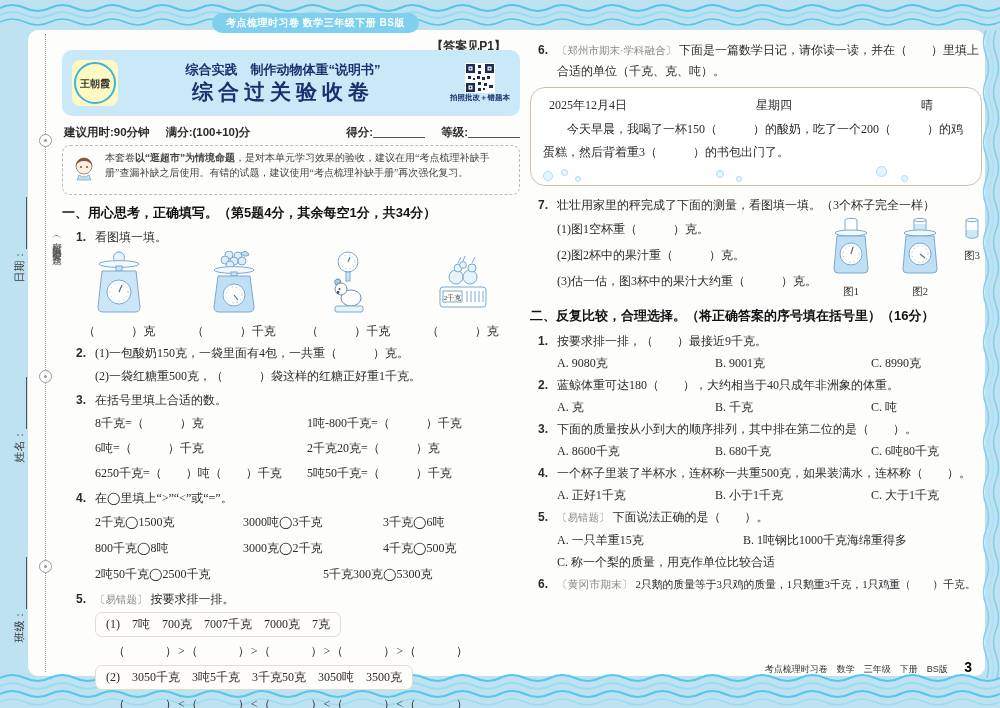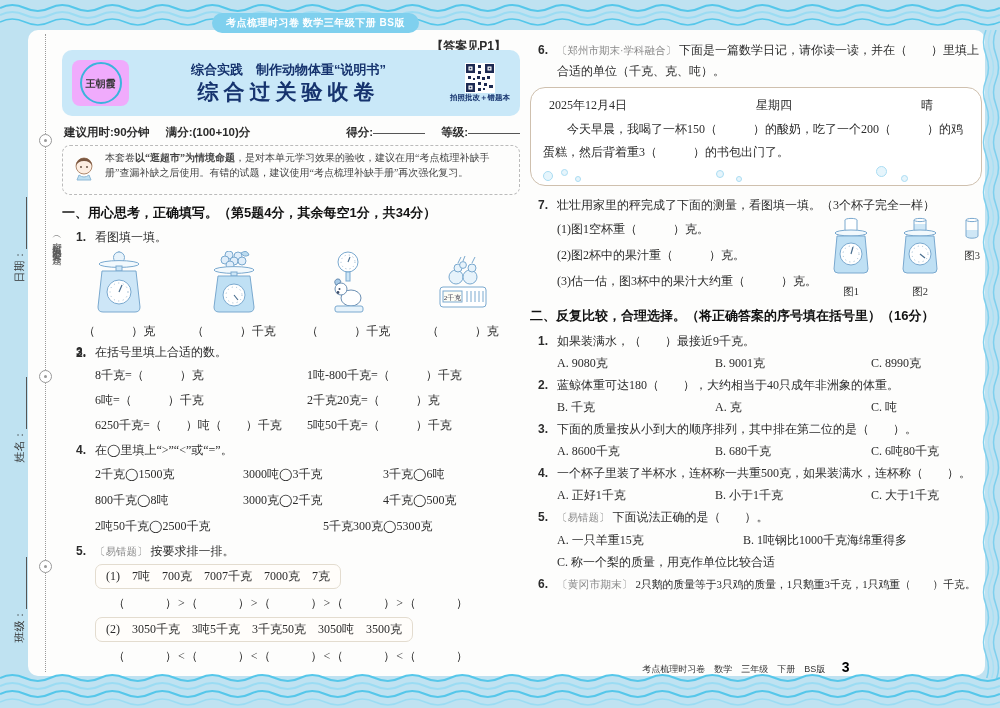--- a/index.html
+++ b/index.html
@@ -21,30 +21,30 @@
   .seal-strip .lbl{white-space:nowrap;}
   .u-line{display:inline-block;width:52px;border-bottom:1px solid #555;height:11px;vertical-align:bottom;}
   .seal-vtext{position:absolute;left:50px;top:232px;writing-mode:vertical-rl;font-size:9.5px;color:#555;letter-spacing:2px;}
   .reg-mark{position:absolute;left:39px;width:11px;height:11px;border:1px solid #999;border-radius:50%;background:#fff;}
   .reg-mark i{position:absolute;left:3.5px;top:3.5px;width:3px;height:3px;background:#999;border-radius:50%;}
   
   .col-left{position:absolute;left:62px;top:36px;width:458px;font-size:12px;line-height:21px;}
   .col-right{position:absolute;left:530px;top:40px;width:452px;font-size:12px;line-height:21px;}
   .ans-ref{text-align:right;font-family:"Liberation Sans",sans-serif;font-weight:bold;font-size:12px;height:14px;padding-right:14px;}
   .header-box{position:relative;height:66px;background:#c9e8f8;border-radius:10px;margin-bottom:6px;display:flex;align-items:center;}
-  .logo{position:relative;width:57px;height:46px;background:#f0abfc;border-radius:8px;margin-left:10px;flex:0 0 auto;
+  .logo{position:relative;width:46px;height:46px;background:#fef9c3;border-radius:8px;margin-left:10px;flex:0 0 auto;
       display:flex;align-items:center;justify-content:center;}
   .logo .ring{width:38px;height:38px;border:2px solid #3bb4dc;border-radius:50%;display:flex;align-items:center;justify-content:center;}
   .logo .ring span{font-size:10px;font-weight:bold;color:#333;}
   .hd-center{flex:1;text-align:center;color:#16336e;}
   .hd-sub{font-family:"Liberation Sans",sans-serif;font-weight:bold;font-size:13px;line-height:18px;}
   .hd-title{font-family:"Liberation Sans",sans-serif;font-weight:bold;font-size:21px;letter-spacing:5px;line-height:26px;}
   .qr-wrap{width:64px;flex:0 0 auto;text-align:center;margin-right:8px;}
   .qr-cap{font-size:7.5px;color:#16336e;font-weight:bold;font-family:"Liberation Sans",sans-serif;line-height:10px;}
-  .meta{display:flex;font-family:"Liberation Sans",sans-serif;font-weight:bold;font-size:11.5px;height:20px;align-items:flex-start;margin-bottom:3px;padding-left:2px;}
+  .meta{display:flex;font-family:"Liberation Sans",sans-serif;font-weight:bold;font-size:11.5px;height:20px;align-items:center;margin-bottom:3px;padding-left:2px;}
   .meta .gap{width:16px;}
   .meta .spacer{flex:1;}
   .notice{position:relative;border:1px dashed #bbb;border-radius:8px;padding:5px 8px 5px 42px;
       font-size:10px;line-height:14.5px;color:#444;margin-bottom:7px;min-height:38px;}
   .notice svg{position:absolute;left:8px;top:9px;}
   .sec-title{font-family:"Liberation Sans",sans-serif;font-weight:bold;font-size:13px;margin:3px 0 4px;color:#111;}
   .q{position:relative;padding-left:33px;}
   .q .qnum{position:absolute;left:14px;top:0;font-family:"Liberation Sans",sans-serif;font-weight:bold;}
   .col-right .q .qnum{left:8px;}
   .col-right .q{padding-left:27px;}
@@ -65,21 +65,21 @@
   .q7wrap{display:flex;}
   .q7subs{flex:1;line-height:26px;}
   .q7figs{width:158px;display:flex;align-items:flex-start;justify-content:space-between;padding-bottom:2px;}
   .q7figs .fg{text-align:center;}
   .q7figs .fg .cap{font-size:10.5px;line-height:13px;color:#333;}
   .opts{display:grid;grid-template-columns:158px 156px 1fr;padding-left:27px;line-height:22px;}
   .opts2{display:grid;grid-template-columns:186px 1fr;padding-left:27px;line-height:22px;}
   .opts1{padding-left:27px;line-height:22px;}
   .s2line{line-height:22px;}
   .tight{font-size:10.8px;}
-  .footer{position:absolute;left:520px;top:659px;width:452px;text-align:center;font-size:9px;color:#333;
+  .footer{position:absolute;left:520px;top:659px;width:452px;text-align:right;font-size:9px;color:#333;
       font-family:"Liberation Sans",sans-serif;}
   .footer .pg{font-size:14px;font-weight:bold;margin-left:14px;color:#000;}
   svg{display:block;}
   .fig svg,.q7figs svg{display:inline-block;}
 </style>
 </head>
 <body>
 
 <div class="page">
 
@@ -270,20 +270,22 @@
     </div>
     <div class="figrow" style="margin-top:-2px;">
       <div class="fig unit">（　　　）克</div>
       <div class="fig unit">（　　　）千克</div>
       <div class="fig unit">（　　　）千克</div>
       <div class="fig unit">（　　　）克</div>
     </div>
 
     <div class="q" style="line-height:23px;">
       <span class="qnum">2.</span>
+      <div>(1)一包酸奶150克，一袋里面有4包，一共重（　　　）克。</div>
+      <div>(2)一袋红糖重500克，（　　　）袋这样的红糖正好重1千克。</div>
     </div>
 
     <div class="q" style="margin-top:2px;">
       <span class="qnum">3.</span>
       <span>在括号里填上合适的数。</span>
     </div>
     <div class="grid2">
       <span>8千克=（　　　）克</span>
       <span>1吨-800千克=（　　　）千克</span>
       <span>6吨=（　　　）千克</span>
@@ -392,35 +394,35 @@
             <div class="cap">图3</div>
           </div>
         </div>
       </div>
     </div>
 
     <div class="sec-title" style="margin-top:5px;">二、反复比较，合理选择。（将正确答案的序号填在括号里）（16分）</div>
 
     <div class="q s2line">
       <span class="qnum">1.</span>
-      <span>如果装满水，（　　）最接近9千克。</span>
+      <span>按要求排一排，（　　）最接近9千克。</span>
     </div>
     <div class="opts">
       <span>A. 9080克</span>
       <span>B. 9001克</span>
       <span>C. 8990克</span>
     </div>
 
     <div class="q s2line">
       <span class="qnum">2.</span>
       <span>蓝鲸体重可达180（　　），大约相当于40只成年非洲象的体重。</span>
     </div>
     <div class="opts">
+      <span>A. 克</span>
       <span>B. 千克</span>
-      <span>A. 克</span>
       <span>C. 吨</span>
     </div>
 
     <div class="q s2line">
       <span class="qnum">3.</span>
       <span>下面的质量按从小到大的顺序排列，其中排在第二位的是（　　）。</span>
     </div>
     <div class="opts">
       <span>A. 8600千克</span>
       <span>B. 680千克</span>

